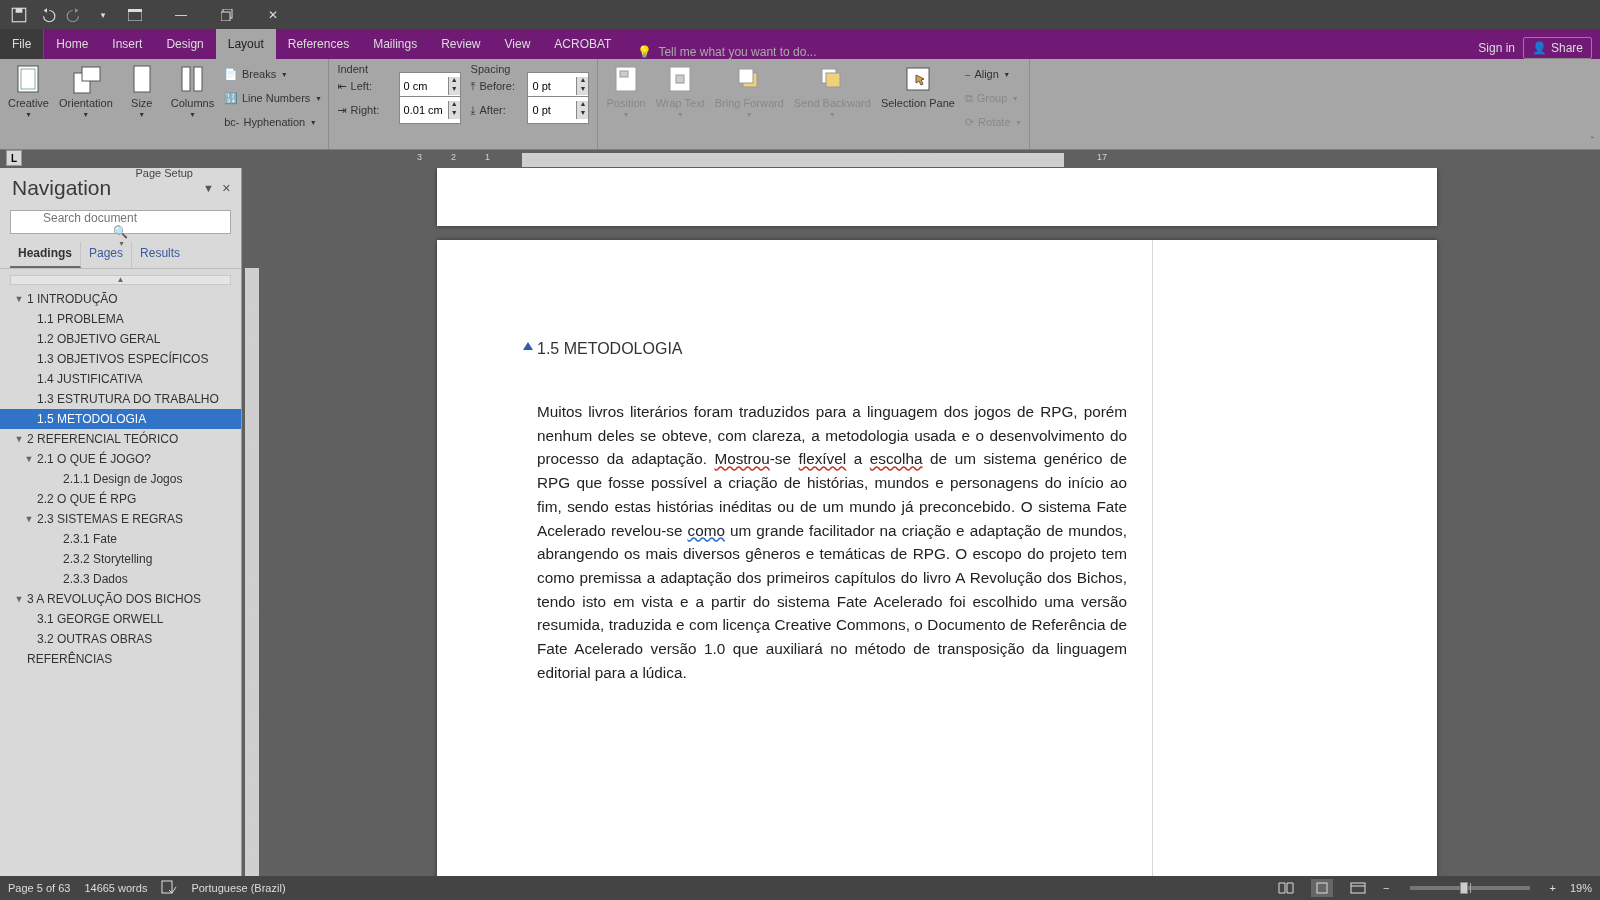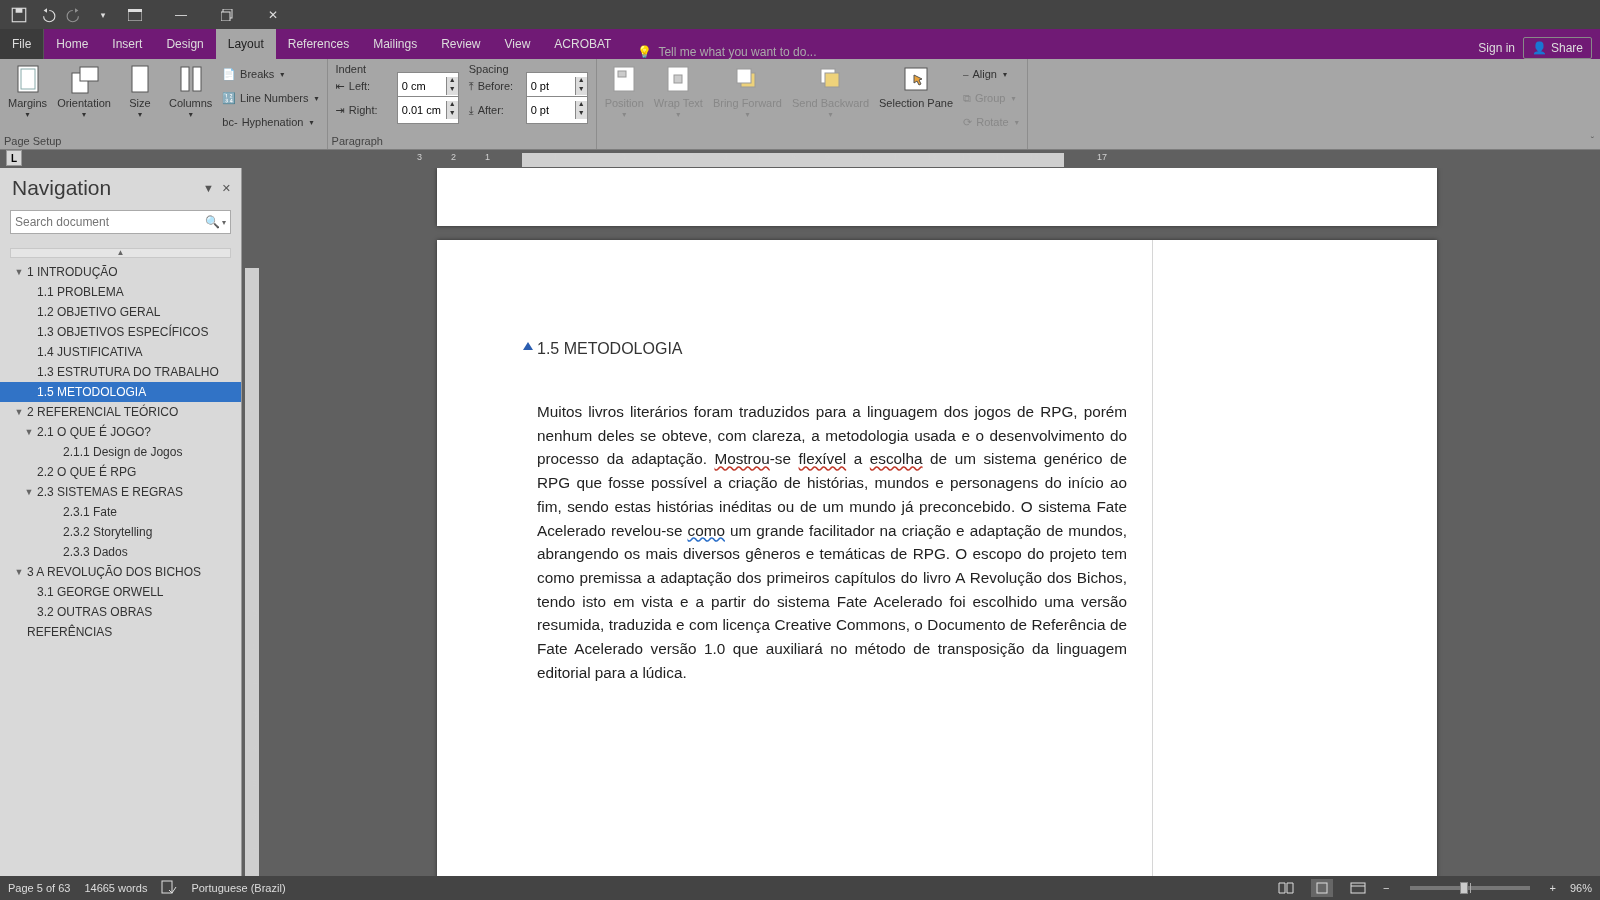--- a/index.html
+++ b/index.html
@@ -19,21 +19,21 @@
 .tab.active { background:#A6A6A6; color:#222; }
 .tab.file { background:#3b3b3b; border-right:1px solid #555; }
 .tabbar-right { margin-left:auto; display:flex; align-items:center; padding-right:8px; gap:8px; }
 .tellme { display:flex; align-items:center; color:#aaa; padding-left:14px; gap:6px; }
 .share-btn { display:flex; align-items:center; gap:4px; padding:3px 8px; border:1px solid #888; border-radius:2px; font-size:12px; }
 
 
 .ribbon { height:91px; background:#A6A6A6; display:flex; border-bottom:1px solid #7d7d7d; position:relative; }
 .group { border-right:1px solid #8d8d8d; display:flex; flex-direction:column; height:100%; padding:2px 4px 0 4px; }
 .group-body { flex:1; display:flex; align-items:flex-start; gap:2px; }
-.group-label { font-size:11px; color:#444; padding:2px 0; position:relative; }
+.group-label { text-align:center; font-size:11px; color:#444; padding:2px 0; position:relative;margin-top:32px; }
 .bigbtn { display:flex; flex-direction:column; align-items:center; justify-content:flex-start; padding:2px 4px; font-size:11px; color:#333; min-width:46px; height:70px; cursor:pointer; text-align:center; line-height:1.2; }
 .bigbtn .ic { width:32px; height:32px; margin-bottom:2px; display:flex; align-items:center; justify-content:center; }
 .bigbtn.disabled { color:#888; }
 .bigbtn.disabled .ic svg * { stroke:#999; }
 .smallcol { display:flex; flex-direction:column; gap:2px; padding-top:2px; }
 .smallbtn { display:flex; align-items:center; gap:4px; font-size:11px; color:#333; padding:1px 4px; height:22px; cursor:pointer; white-space:nowrap; }
 .smallbtn .drop { font-size:8px; margin-left:2px; }
 .indentspacing { display:flex; flex-direction:column; padding:2px 4px; font-size:11px; color:#333; }
 .field-row { display:flex; align-items:center; gap:4px; height:22px; margin-bottom:2px; }
 .field-row label { width:44px; }
@@ -52,21 +52,21 @@
 .ruler-h .tick { position:absolute; top:3px; }
 
 
 .main { display:flex; height:710px; }
 
 
 .navpane { width:242px; background:#d9d9d9; border-right:1px solid #999; display:flex; flex-direction:column; }
 .nav-header { display:flex; align-items:center; justify-content:space-between; padding:8px 10px 10px 12px; }
 .nav-title { font-size:21px; color:#3a3a3a; font-weight:300; }
 .nav-header-ctrl { display:flex; gap:8px; color:#555; font-size:11px; }
-.nav-search { margin:0 10px 8px 10px; display:flex; align-items:center; background:#fff; border:1px solid #aaa; height:24px; padding:0 4px; }
+.nav-search { margin:0 10px 8px 10px; display:flex; align-items:center; background:#fff; border:1px solid #aaa; height:24px; padding:0 4px;flex-direction:column; }
 .nav-search input { flex:1; border:none; font-size:12px; outline:none; color:#777; }
 .nav-tabs { display:flex; font-size:12px; color:#3a5a9a; padding:0 10px; border-bottom:1px solid #bdbdbd; }
 .nav-tab { padding:4px 8px 6px 8px; cursor:pointer; border-right:1px solid #c5c5c5; }
 .nav-tab.active { font-weight:600; color:#333; border-bottom:2px solid #6a6a6a; }
 .nav-tab:last-child { border-right:none; }
 .nav-collapse { margin:6px 10px 0 10px; height:10px; background:#e5e5e5; border:1px solid #c8c8c8; text-align:center; font-size:8px; color:#666; line-height:8px; cursor:pointer; }
 .nav-tree { flex:1; overflow:auto; padding:4px 0 10px 0; font-size:12px; color:#333; }
 .nav-item { padding:3px 6px 3px 4px; display:flex; align-items:center; gap:3px; cursor:pointer; }
 .nav-item .tw { width:10px; font-size:9px; color:#666; display:inline-flex; justify-content:center; }
 .nav-item.lvl0 { padding-left:14px; }
@@ -173,21 +173,21 @@
 
   <div class="group">
     <div class="group-body">
       <div class="bigbtn">
         <span class="ic">
             <svg viewBox="0 0 32 32">
               <rect x="6" y="3" width="20" height="26" fill="#fff" stroke="#555"></rect>
               <rect x="9" y="6" width="14" height="20" fill="none" stroke="#8aa"></rect>
             </svg>
           </span>
-        <span>Margins</span>
+        <span>Creative</span>
           <span style="font-size:8px">▾</span>
       </div>
       <div class="bigbtn">
         <span class="ic">
             <svg viewBox="0 0 32 32">
               <rect x="4" y="10" width="16" height="20" fill="#fff" stroke="#555"></rect>
               <rect x="12" y="4" width="18" height="14" fill="#fff" stroke="#555"></rect>
             </svg>
           </span>
         <span>Orientation</span>
@@ -400,20 +400,25 @@
       <div class="nav-title">Navigation</div>
       <div class="nav-header-ctrl">
         <span>▼</span>
         <span>✕</span>
       </div>
     </div>
     <div class="nav-search">
       <input placeholder="Search document" style="">
       <span style="font-size:12px;color:#666">🔍</span>
       <span style="font-size:8px;color:#666;margin-left:2px">▾</span>
+    </div>
+    <div class="nav-tabs">
+      <div class="nav-tab active">Headings</div>
+      <div class="nav-tab">Pages</div>
+      <div class="nav-tab">Results</div>
     </div>
     <div class="nav-collapse">▲</div>
     <div class="nav-tree" id="navTree">
         <div class="nav-item lvl0">
           <span class="tw">▼</span>
           <span>1 INTRODUÇÃO</span>
         </div>
         <div class="nav-item lvl1">
           <span class="tw"></span>
           <span>1.1 PROBLEMA</span>
@@ -546,14 +551,14 @@
         <rect x="1" y="1" width="14" height="10" fill="none" stroke="#ddd"></rect>
         <line x1="1" y1="4" x2="15" y2="4" stroke="#ddd"></line>
       </svg>
     </span>
   <span>−</span>
   <div class="zoom-slider">
       <div class="mid"></div>
       <div class="thumb"></div>
     </div>
   <span>+</span>
-  <span>96%</span>
+  <span>19%</span>
 </div>
 
 </body></html>

